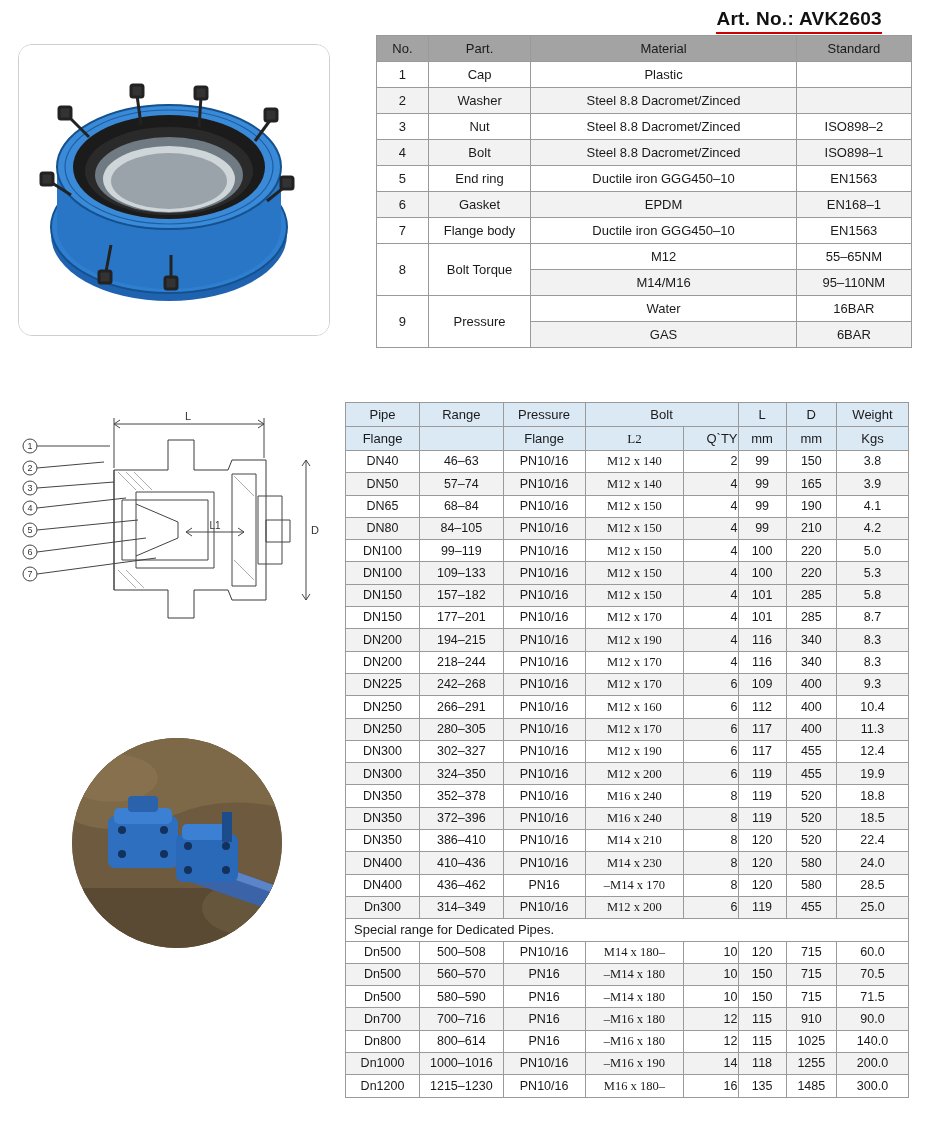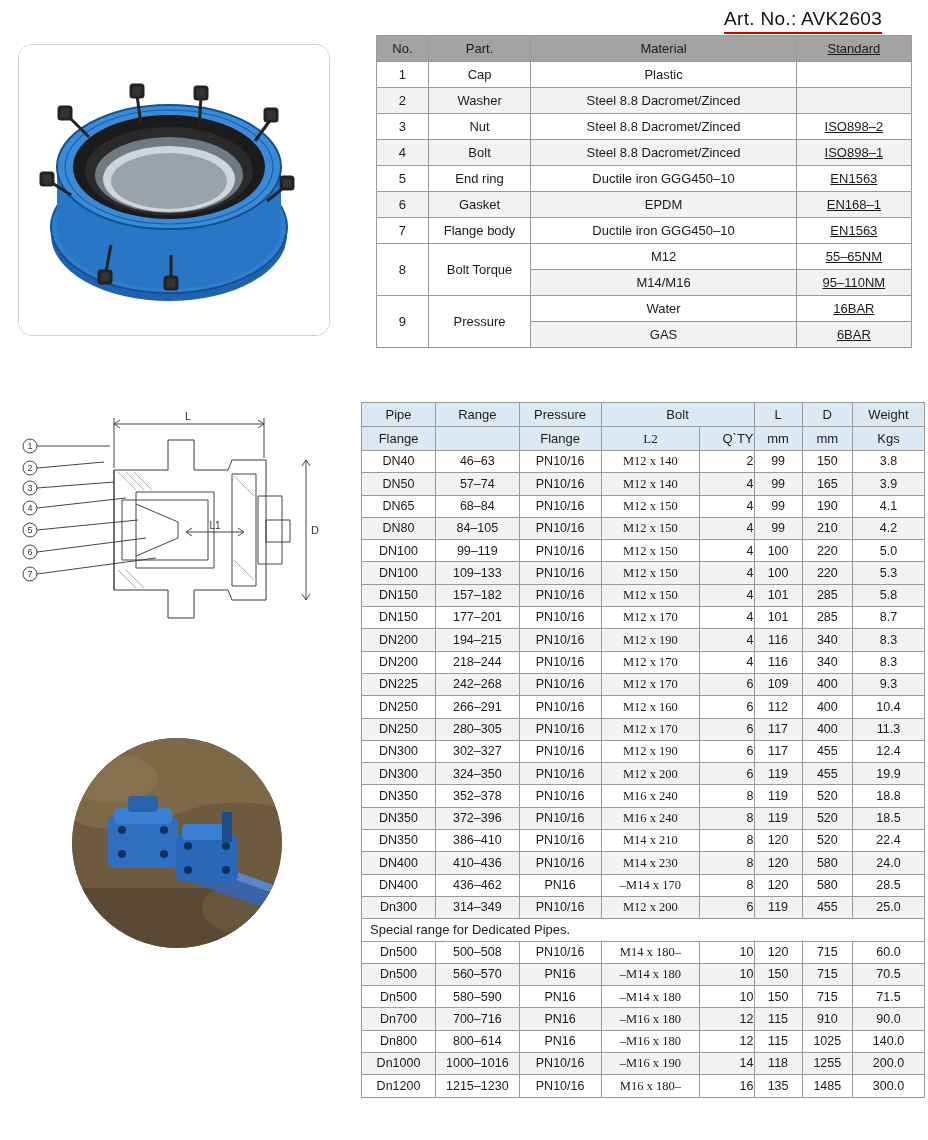--- a/index.html
+++ b/index.html
@@ -15,21 +15,21 @@
     color: #1a1a1a;
     overflow: hidden;
   }
 
   
   #art-no {
     position: absolute;
     right: 46px;
     top: 8px;
     font-size: 19px;
-    font-weight: normal;
+    font-weight: bold;
     letter-spacing: 0.3px;
     color: #111;
     white-space: nowrap;
   }
   #art-no .art-underline {
     position: absolute;
     left: 0;
     right: 0;
     bottom: -4px;
     height: 2px;
@@ -97,26 +97,26 @@
   #parts-table tr.hdr td {
     background: #a3a3a3;
     font-size: 13px;
   }
   #parts-table tr.alt td {
     background: #f2f2f2;
   }
   #parts-table td.c-no { width: 48px; }
   #parts-table td.c-part { width: 96px; }
   #parts-table td.c-mat { width: 250px; }
-  #parts-table td.c-std { width: 108px; text-decoration: underline; }
+  #parts-table td.c-std { width: 108px; }
 
   
   #dim-table {
     position: absolute;
-    left: 361px;
+    left: 345px;
     top: 402px;
     width: 564px;
   }
   #dim-table td {
     height: 21.3px;
     font-size: 12.5px;
     line-height: 1;
   }
   #dim-table tr.hdr td {
     background: #dbe9f4;

